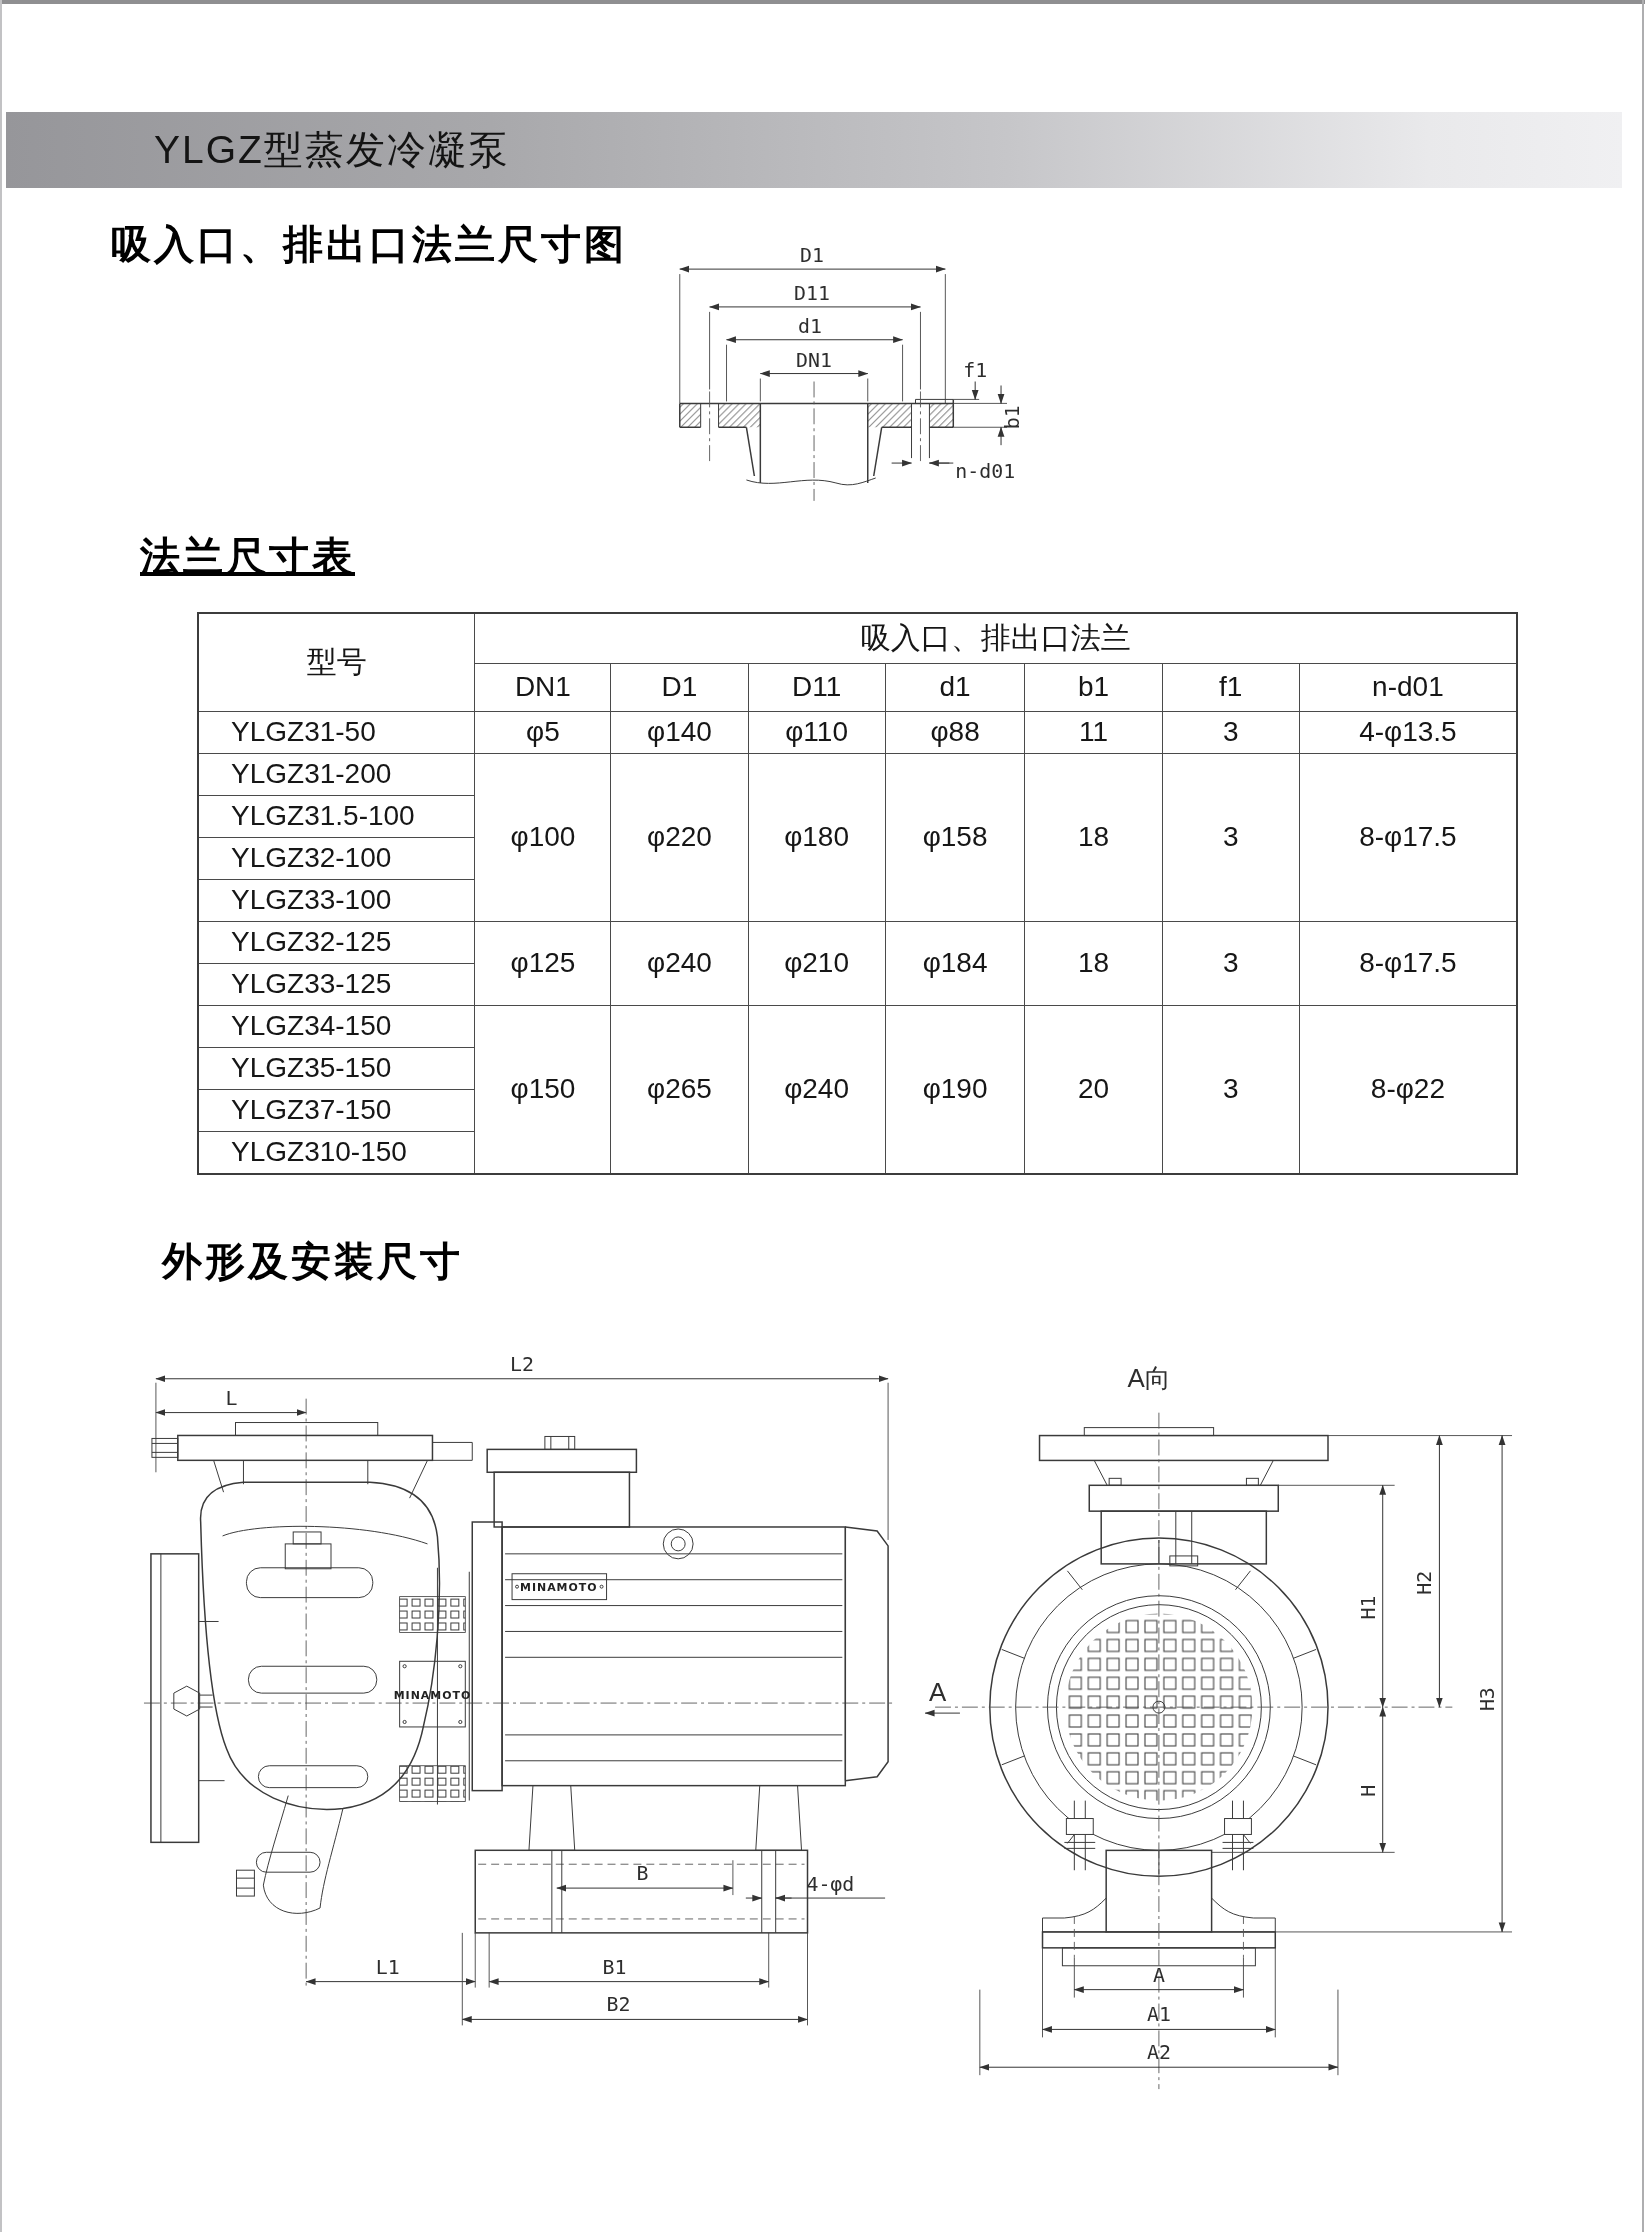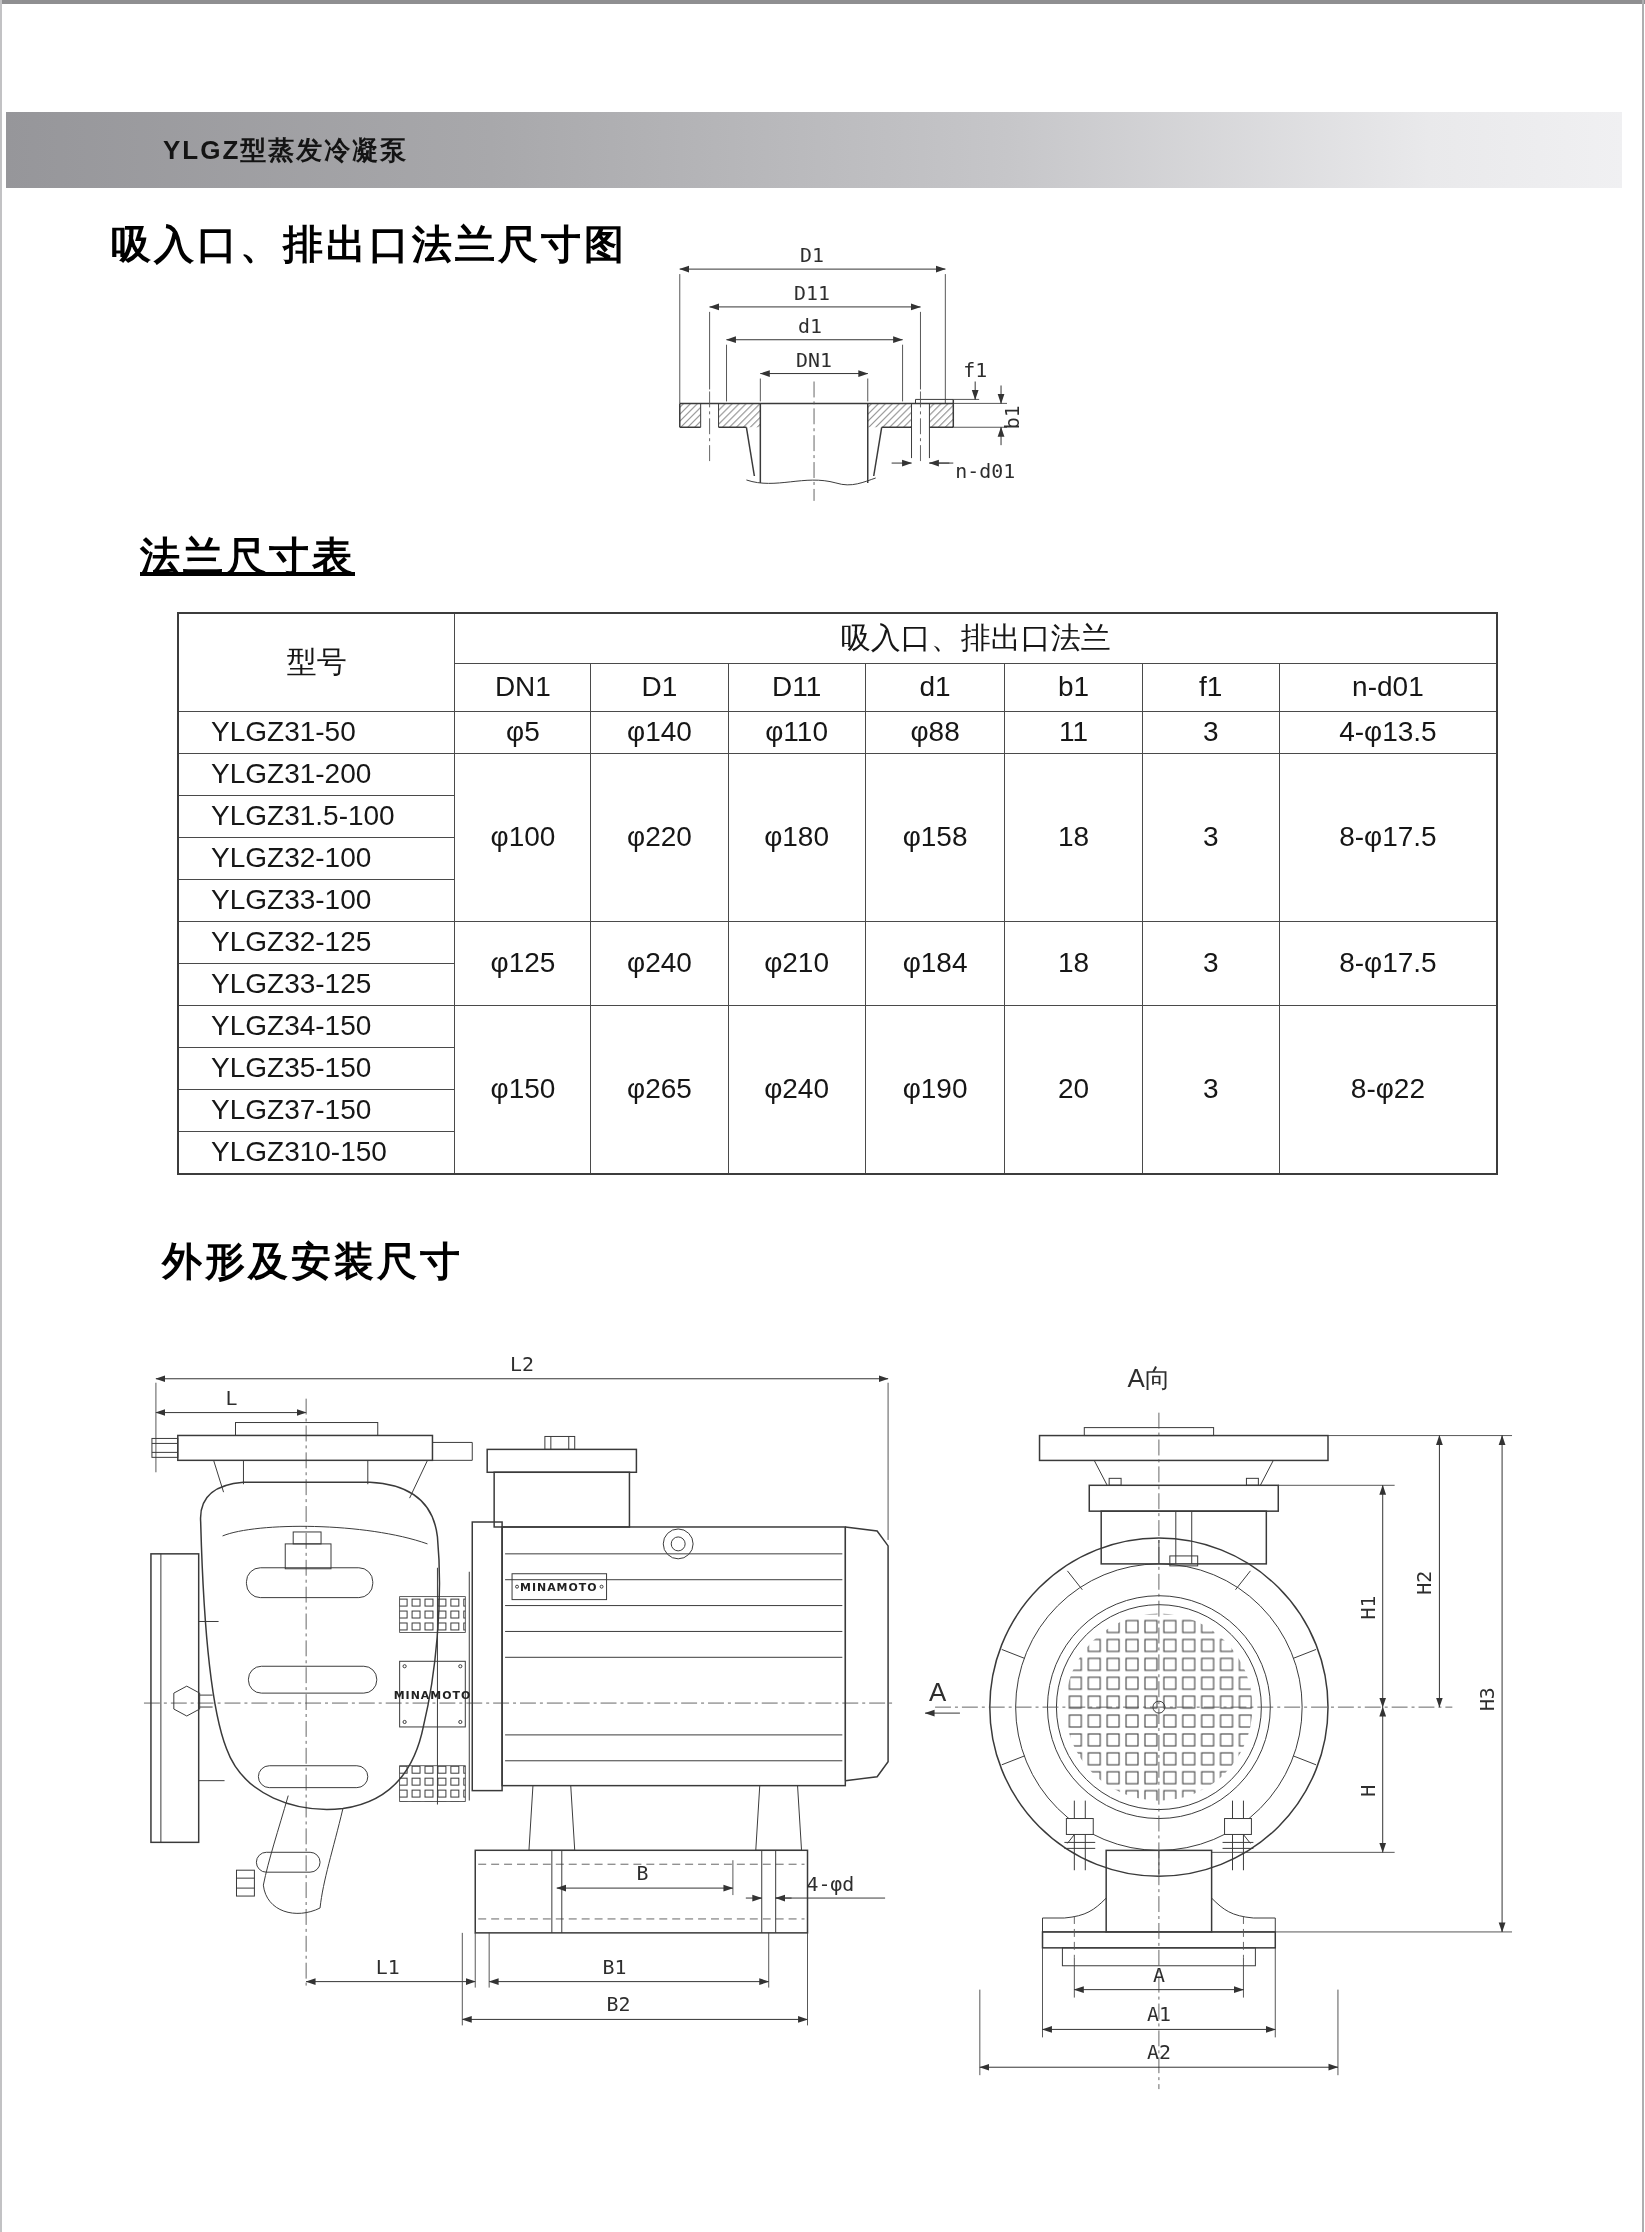--- a/index.html
+++ b/index.html
@@ -4,22 +4,22 @@
 <style>
   html,body{margin:0;padding:0;background:#e8e8e8;}
   .page{position:relative;width:1646px;height:2233px;background:#ffffff;overflow:hidden;
         font-family:"Liberation Sans", sans-serif;color:#1c1c1c;}
   .page-frame-top{position:absolute;left:0;top:0;width:1646px;height:4px;background:#8f8f91;}
   .page-frame-left{position:absolute;left:0;top:0;width:2px;height:2233px;background:#c2c2c4;}
   .page-frame-right{position:absolute;left:1642px;top:0;width:2px;height:2233px;background:#aeaeb0;}
 
   .header-bar{position:absolute;left:6px;top:112px;width:1616px;height:76px;
       background:linear-gradient(90deg,#96969a 0%,#a8a8ab 30%,#c6c6c9 62%,#e9e9eb 88%,#f0f0f2 100%);}
-  .header-bar .title{position:absolute;left:157px;top:0;line-height:76px;
-      font-size:26px;font-weight:bold;color:#141414;letter-spacing:2px;}
+  .header-bar .title{position:absolute;left:148px;top:0;line-height:76px;
+      font-size:39px;font-weight:normal;color:#141414;letter-spacing:2px;}
 
   .section-title{position:absolute;font-size:40px;font-weight:bold;color:#000000;letter-spacing:3px;}
   #sec1{left:111px;top:217px;}
   #sec2{left:140px;top:529px;text-decoration:underline;}
   #sec3{left:162px;top:1234px;}
 
   svg{position:absolute;}
   svg .outline{fill:none;stroke:#3a3a3a;stroke-width:1.5;}
   svg .thin{fill:none;stroke:#3a3a3a;stroke-width:1;}
   svg .dimline{fill:none;stroke:#333;stroke-width:1;}
@@ -28,21 +28,21 @@
   svg .dash{fill:none;stroke:#555;stroke-width:0.9;stroke-dasharray:8 5;}
   svg text.dim{font-family:"DejaVu Sans Mono", monospace;font-size:20px;fill:#2e2e2e;}
   svg text.dimcn{font-family:"Liberation Sans", sans-serif;font-size:26px;fill:#2e2e2e;}
   svg text.brand{font-family:"DejaVu Sans", sans-serif;font-size:11px;font-weight:bold;
       fill:#222;letter-spacing:1px;}
 
   table.flange{position:absolute;left:177px;top:612px;width:1321px;border-collapse:collapse;
       table-layout:fixed;font-size:28px;color:#161616;}
   table.flange th,table.flange td{border:1px solid #4a4a4a;text-align:center;
       font-weight:normal;padding:0;}
-  table.flange{border:2px solid #3c3c3c;}
+  table.flange{border:2px solid #3c3c3c;margin-left:20px;}
   table.flange .gh{height:50px;font-size:30px;}
   table.flange .ch{height:48px;}
   table.flange td{height:41px;}
   table.flange td.model{text-align:left;padding-left:32px;}
   table.flange th.model-h{font-size:30px;}
 </style>
 </head>
 <body>
 
 <div class="page">

